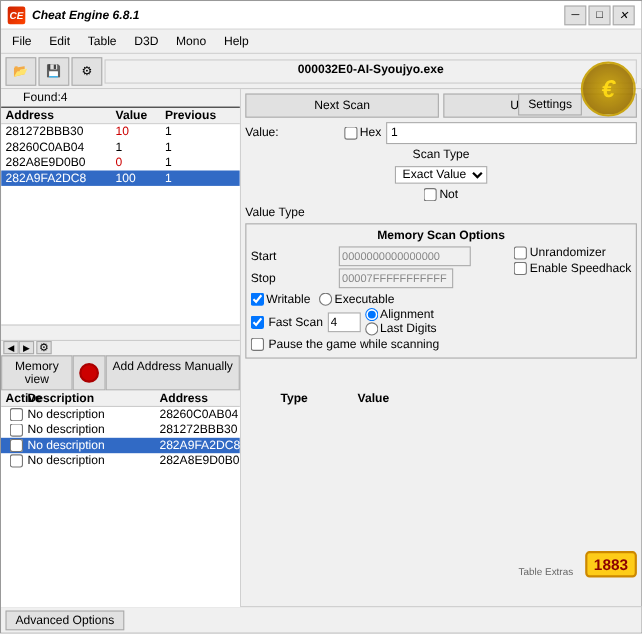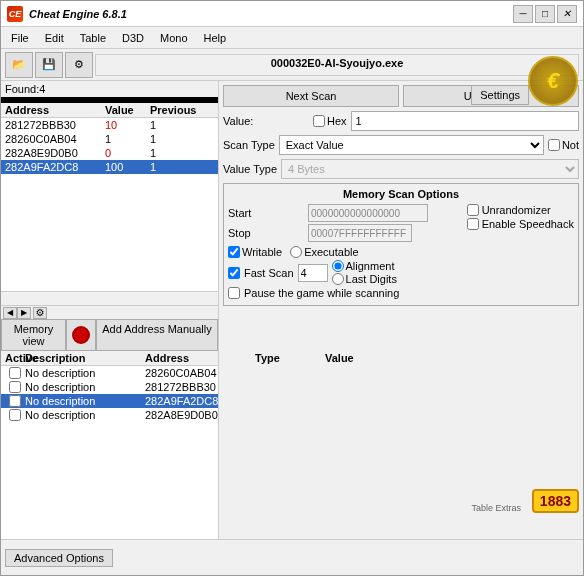--- a/index.html
+++ b/index.html
@@ -19,21 +19,21 @@
     .toolbar { background: #f0f0f0; border-bottom: 1px solid #ccc; display: flex; align-items: center; padding: 2px 4px; height: 32px; gap: 2px; }
     .toolbar-btn { width: 28px; height: 26px; background: #e1e1e1; border: 1px solid #aaa; display: flex; align-items: center; justify-content: center; cursor: pointer; font-size: 11px; }
     .toolbar-path { flex: 1; text-align: center; font-size: 11px; background: #f0f0f0; border: 1px solid #ccc; padding: 2px 4px; height: 22px; font-weight: bold; }
 
     .ce-logo { position: absolute; right: 6px; top: 36px; width: 50px; height: 50px; background: radial-gradient(circle, #c8a000, #8b6000); border-radius: 50%; display: flex; align-items: center; justify-content: center; color: #ffd700; font-size: 22px; font-weight: bold; font-style: italic; border: 2px solid #c8a000; opacity: 0.9; }
 
     .main-area { display: flex; flex: 1; overflow: hidden; position: relative; }
 
     .left-panel { width: 218px; display: flex; flex-direction: column; border-right: 1px solid #ccc; }
 
-    .found-label { padding: 2px 4px; font-size: 11px; background: #f0f0f0; border-bottom: 6px solid #000000; }
+    .found-label { padding: 2px 20px; font-size: 11px; background: #f0f0f0; border-bottom: 1px solid #000000; }
 
     .address-list-header { display: grid; grid-template-columns: 100px 45px 55px; background: #f0f0f0; border-bottom: 1px solid #ccc; padding: 1px 4px; }
     .address-list-header span { font-size: 11px; font-weight: bold; }
 
     .address-list { flex: 1; overflow-y: auto; background: white; }
     .address-row { display: grid; grid-template-columns: 100px 45px 55px; padding: 1px 4px; cursor: pointer; }
     .address-row.selected { background: #316ac5; color: white; }
     .address-row span { font-size: 11px; }
     .address-row span.addr { color: inherit; }
     .address-row span.val-red { color: #cc0000; }
@@ -51,21 +51,21 @@
     .right-panel { flex: 1; display: flex; flex-direction: column; padding: 4px; gap: 4px; }
 
     .scan-buttons { display: flex; gap: 4px; }
     .scan-btn { flex: 1; padding: 4px 8px; background: #e1e1e1; border: 1px solid #aaa; font-size: 11px; cursor: pointer; text-align: center; }
 
     .value-row { display: flex; align-items: center; gap: 4px; }
     .label { font-size: 11px; min-width: 40px; }
     .hex-checkbox { display: flex; align-items: center; gap: 2px; font-size: 11px; padding-left: 46px; }
     .value-input { flex: 1; height: 20px; border: 1px solid #aaa; padding: 0 4px; font-size: 11px; background: white; }
 
-    .scan-type-row { display: flex; align-items: center; gap: 4px; }
+    .scan-type-row { display: flex; align-items: center; gap: 4px; flex-direction: column; }
     .scan-type-select { flex: 1; height: 20px; border: 1px solid #aaa; padding: 0 2px; font-size: 11px; background: white; }
     .not-checkbox { display: flex; align-items: center; gap: 2px; font-size: 11px; }
 
     .value-type-row { display: flex; align-items: center; gap: 4px; }
     .value-type-select { flex: 1; height: 20px; border: 1px solid #aaa; padding: 0 2px; font-size: 11px; background: #f0f0f0; color: #888; }
 
     .memory-options { border: 1px solid #aaa; padding: 4px; background: #f0f0f0; }
     .memory-options-title { font-size: 11px; font-weight: bold; text-align: center; margin-bottom: 4px; }
 
     .option-row { display: flex; align-items: center; gap: 2px; }
@@ -84,21 +84,21 @@
 
     .pause-row { display: flex; align-items: center; gap: 4px; font-size: 11px; padding: 2px 0; }
     .bottom-table-header { display: grid; grid-template-columns: 20px 120px 110px 70px 60px; padding: 1px 4px; background: #f0f0f0; border-bottom: 1px solid #ccc; }
     .bottom-table-header span { font-size: 11px; font-weight: bold; }
     .bottom-table { flex: 1; overflow-y: auto; background: white; }
     .bottom-row { display: grid; grid-template-columns: 20px 120px 110px 70px 60px; padding: 1px 4px; cursor: pointer; }
     .bottom-row.selected { background: #316ac5; color: white; }
     .bottom-row span { font-size: 11px; }
     .checkbox-cell { display: flex; align-items: center; justify-content: center; }
 
-    .status-bar { height: 36px; background: #f0f0f0; border-top: 1px solid #ccc; display: flex; align-items: center; padding: 0 4px; gap: 4px; }
+    .status-bar { height: 24px; background: #f0f0f0; border-top: 1px solid #ccc; display: flex; align-items: center; padding: 0 4px; gap: 4px; }
     .status-btn { padding: 2px 8px; background: #e1e1e1; border: 1px solid #aaa; font-size: 11px; cursor: pointer; }
 
     .watermark { position: absolute; bottom: 26px; right: 4px; background: rgba(255,200,0,0.9); border: 2px solid #cc8800; border-radius: 4px; padding: 2px 6px; font-size: 14px; font-weight: bold; color: #8b0000; }
 
     input[type="checkbox"] { width: 12px; height: 12px; }
     input[type="radio"] { width: 12px; height: 12px; }
 
     .h-scrollbar { height: 14px; background: #f0f0f0; border-top: 1px solid #ccc; }
   </style>
 </head>
@@ -257,23 +257,20 @@
           <option>Exact Value</option>
         </select>
         <div class="not-checkbox">
           <input type="checkbox" style="">
           <span>Not</span>
         </div>
       </div>
 
       <div class="value-type-row">
         <span class="label">Value Type</span>
-        <select class="value-type-select" disabled="">
-          <option>4 Bytes</option>
-        </select>
       </div>
 
       <div class="memory-options">
         <div class="memory-options-title">Memory Scan Options</div>
 
         <div style="display:flex;gap:8px;">
           <div style="flex:1;display:flex;flex-direction:column;gap:2px;">
             <div class="option-row">
               <span class="option-label">Start</span>
               <input type="text" class="option-input disabled" value="0000000000000000" disabled="" style="width: 120px; font-size: 10px;">

